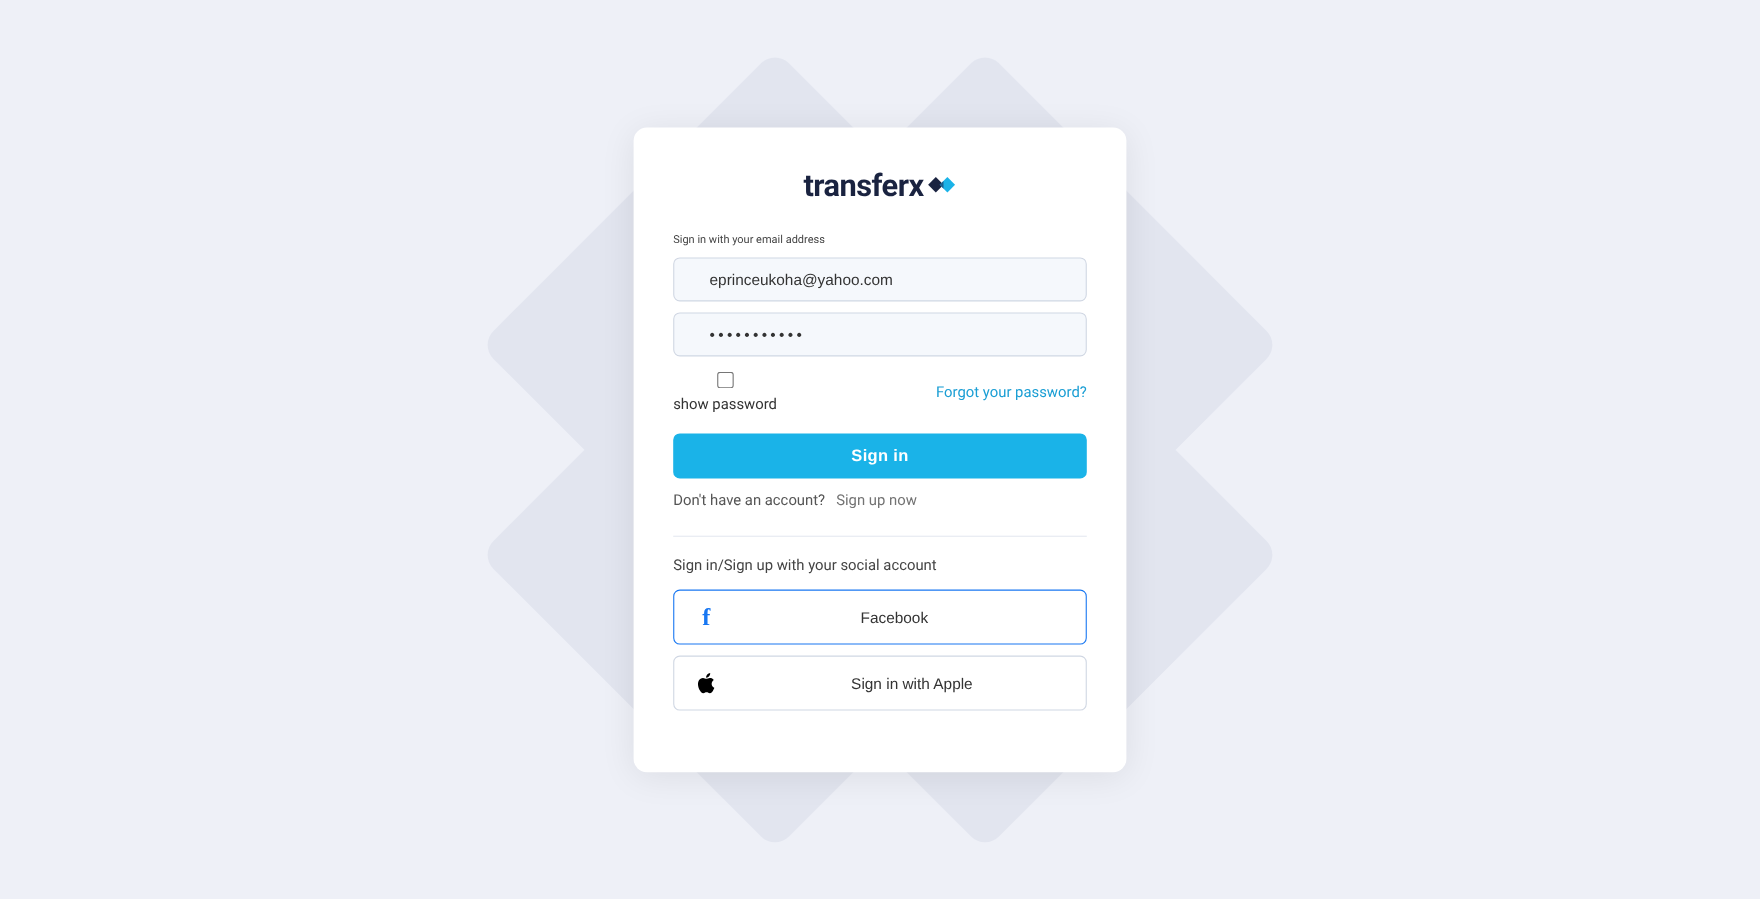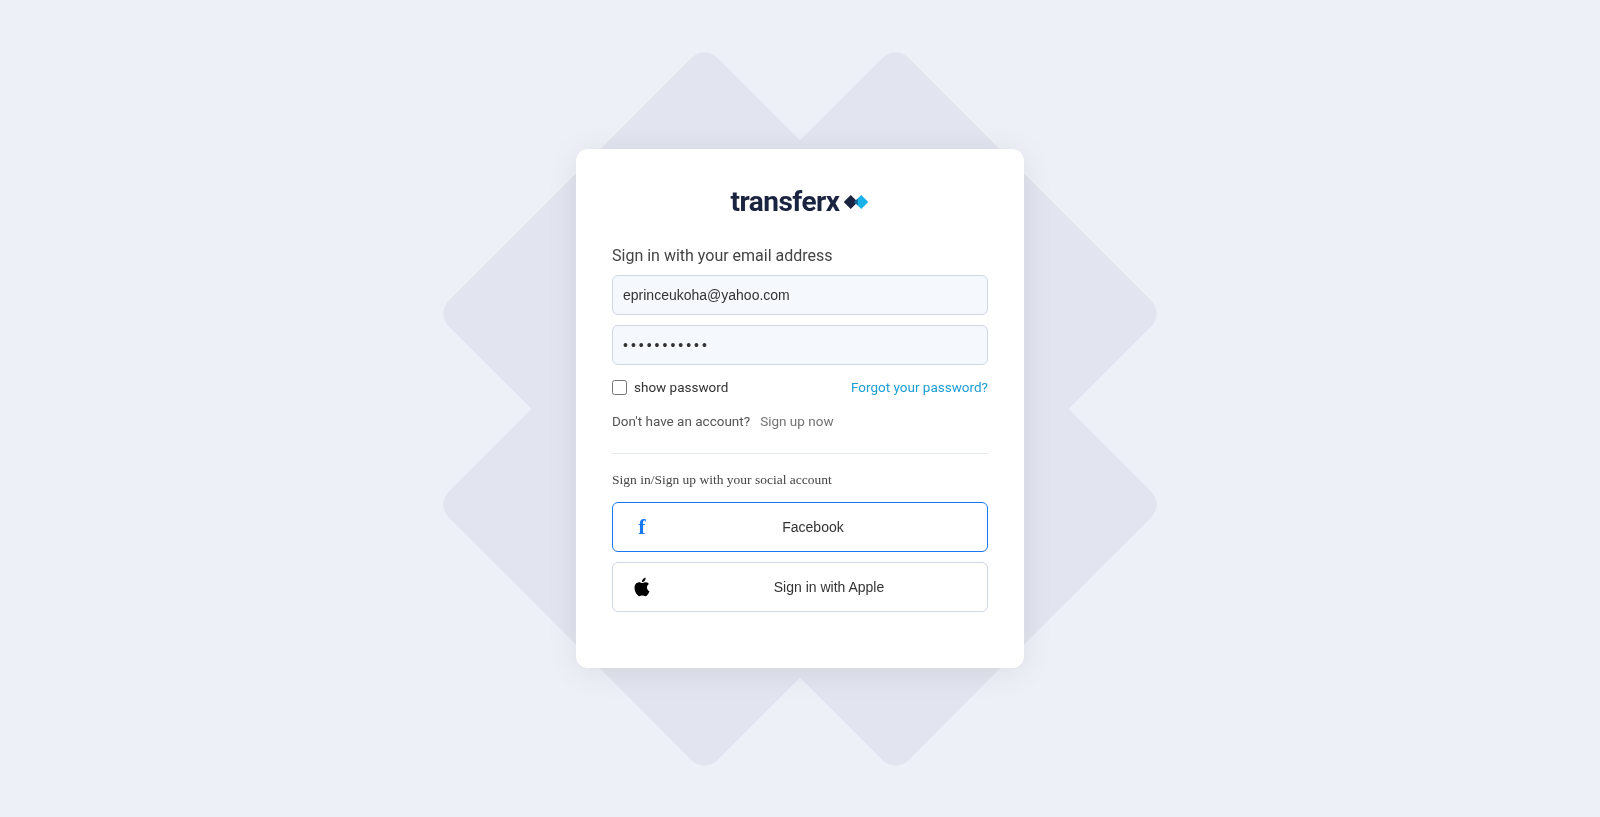--- a/index.html
+++ b/index.html
@@ -94,28 +94,28 @@
 
     
     .diamond-icon {
       width: 28px;
       height: 28px;
       display: inline-block;
       vertical-align: middle;
     }
 
     .section-label {
-      font-size: 16px;
+      font-size: 10px;
       color: #444;
       margin-bottom: 10px;
     }
 
     .input-field {
       width: 100%;
-      padding: 11px 10px;
+      padding: 11px 32px;
       border: 1.5px solid #d0d7e3;
       border-radius: 6px;
       font-size: 14px;
       color: #333;
       background: #f5f8fc;
       outline: none;
       margin-bottom: 10px;
       transition: border-color 0.2s;
     }
 
@@ -131,20 +131,21 @@
       margin-top: 4px;
     }
 
     .show-password-label {
       display: flex;
       align-items: center;
       gap: 7px;
       font-size: 13.5px;
       color: #333;
       cursor: pointer;
+      flex-direction: column;
     }
 
     .show-password-label input[type="checkbox"] {
       width: 15px;
       height: 15px;
       cursor: pointer;
     }
 
     .forgot-link {
       font-size: 13.5px;
@@ -183,21 +184,20 @@
     .divider {
       height: 1px;
       background: #e5e9f0;
       margin: 24px 0 18px;
     }
 
     .social-label {
       font-size: 13.5px;
       color: #444;
       margin-bottom: 14px;
-      font-family: Liberation Serif, serif;
     }
 
     .social-btn {
       width: 100%;
       display: flex;
       align-items: center;
       padding: 11px 16px;
       border: 1.5px solid #d0d7e3;
       border-radius: 6px;
       background: #fff;
@@ -278,20 +278,21 @@
   
   <div class="row-options">
     <label class="show-password-label">
       <input type="checkbox" style="">
       <span>show password</span>
     </label>
     <a class="forgot-link" href="#">Forgot your password?</a>
   </div>
 
   
+  <button class="sign-in-btn">Sign in</button>
 
   
   <p class="signup-row">
     <span>Don't have an account?</span>
     &nbsp;
     <a class="signup-link" href="#">Sign up now</a>
   </p>
 
   
   <div class="divider"></div>

